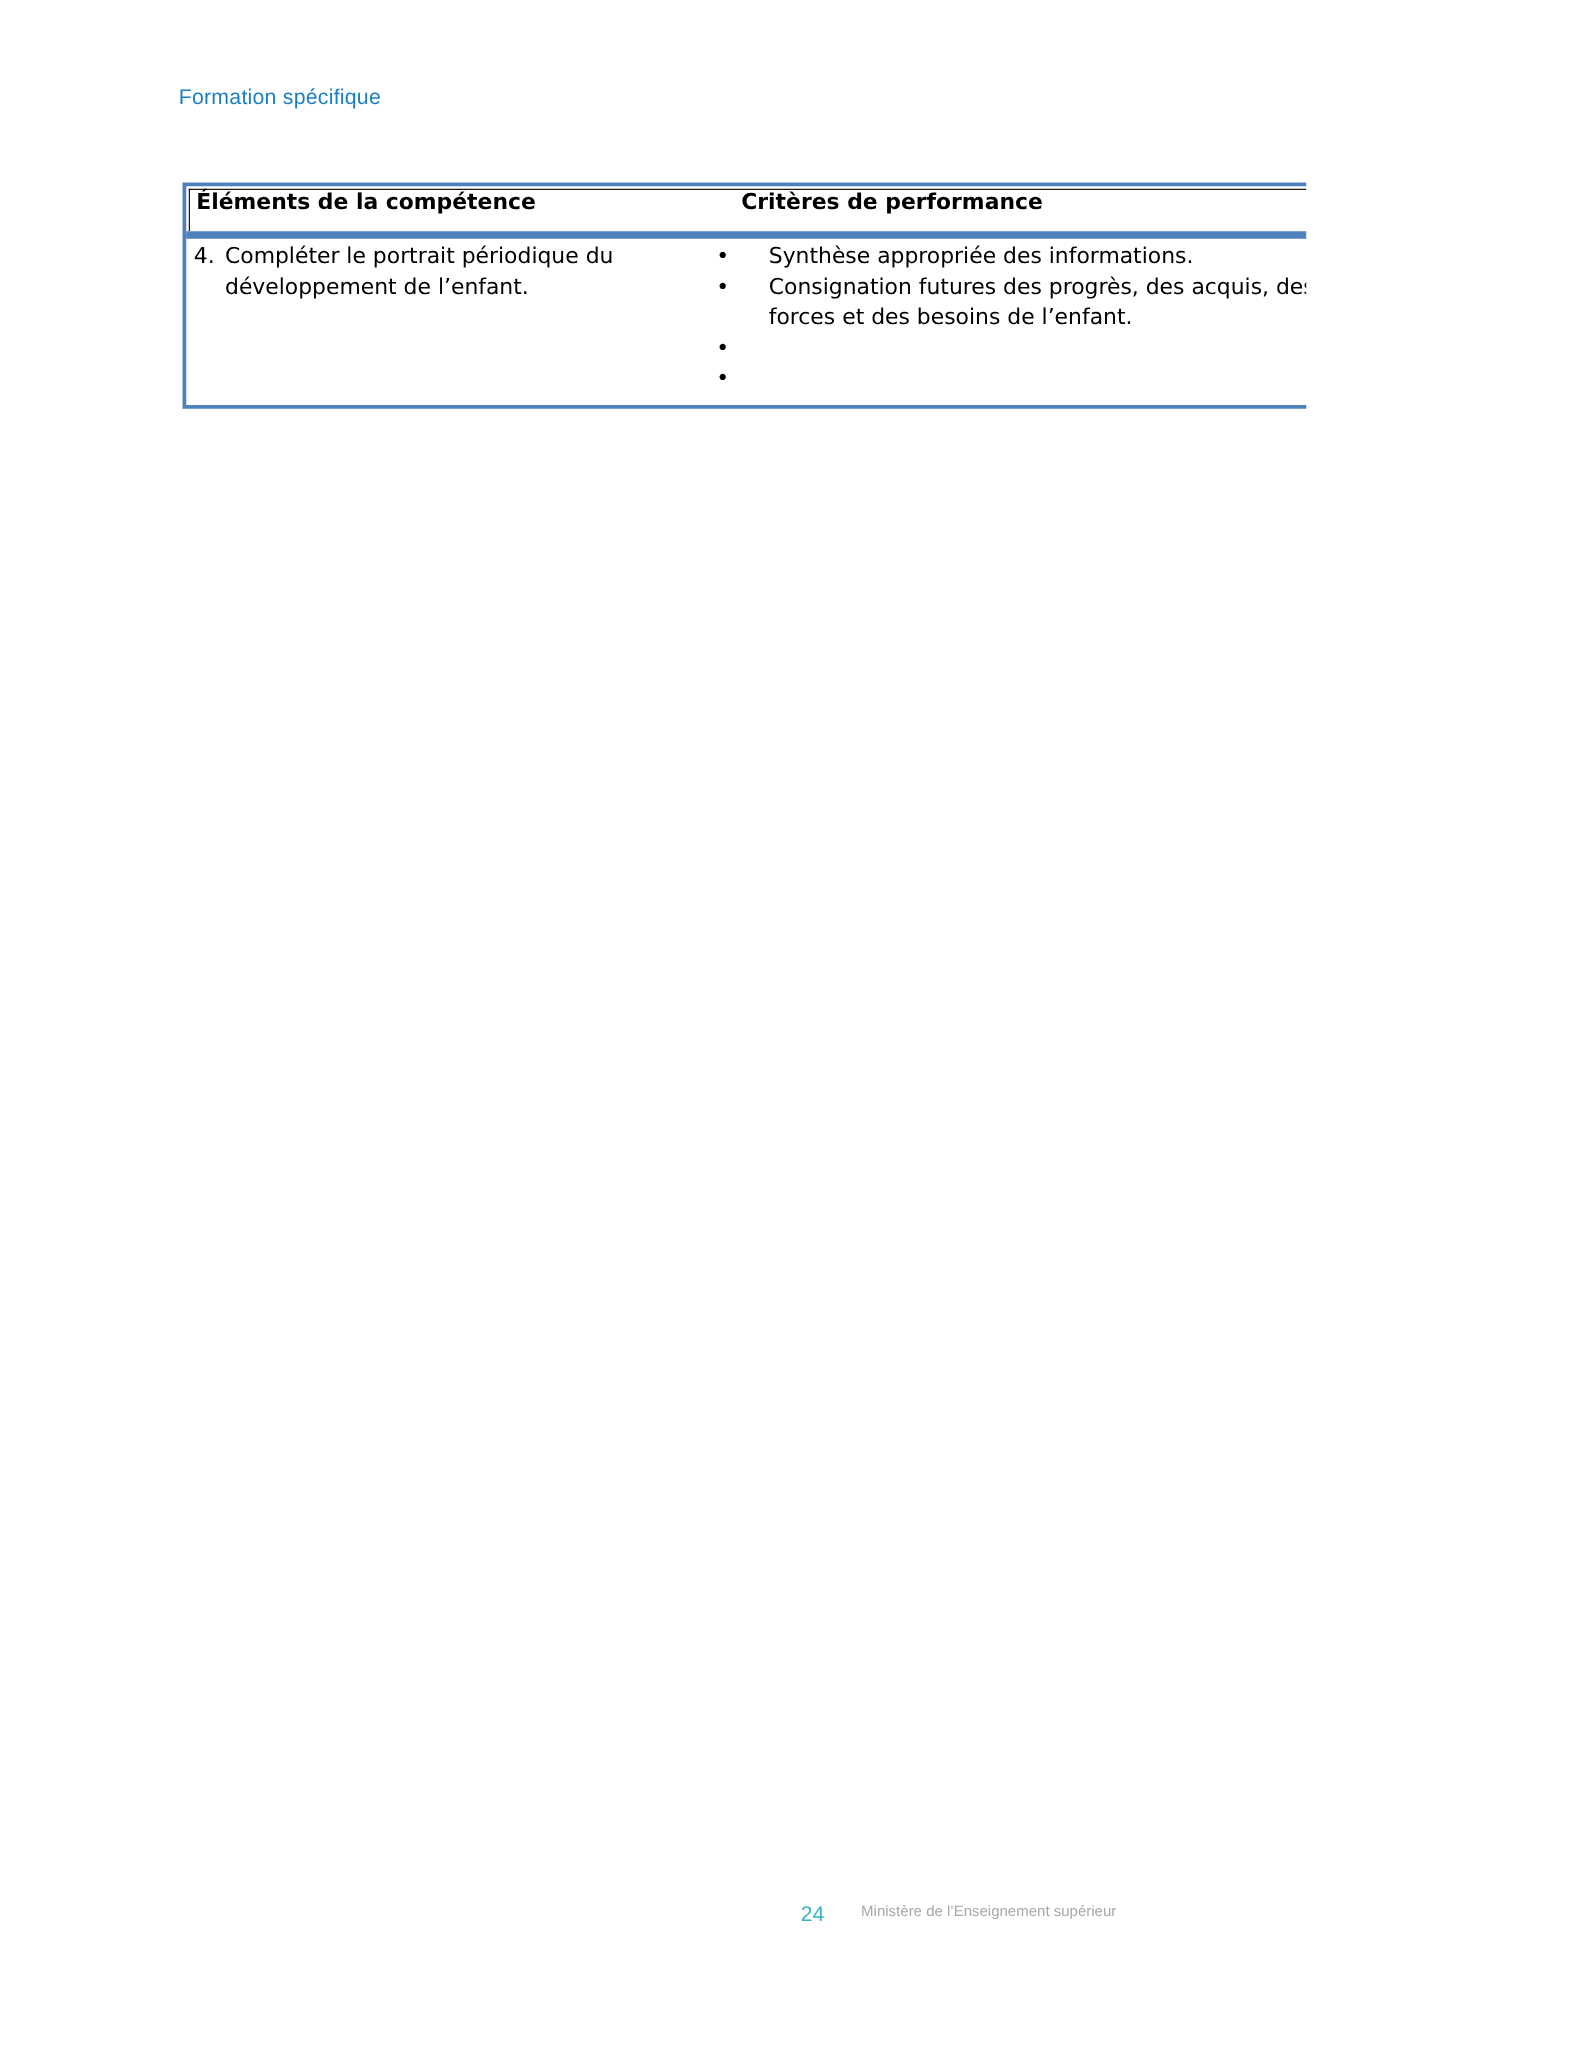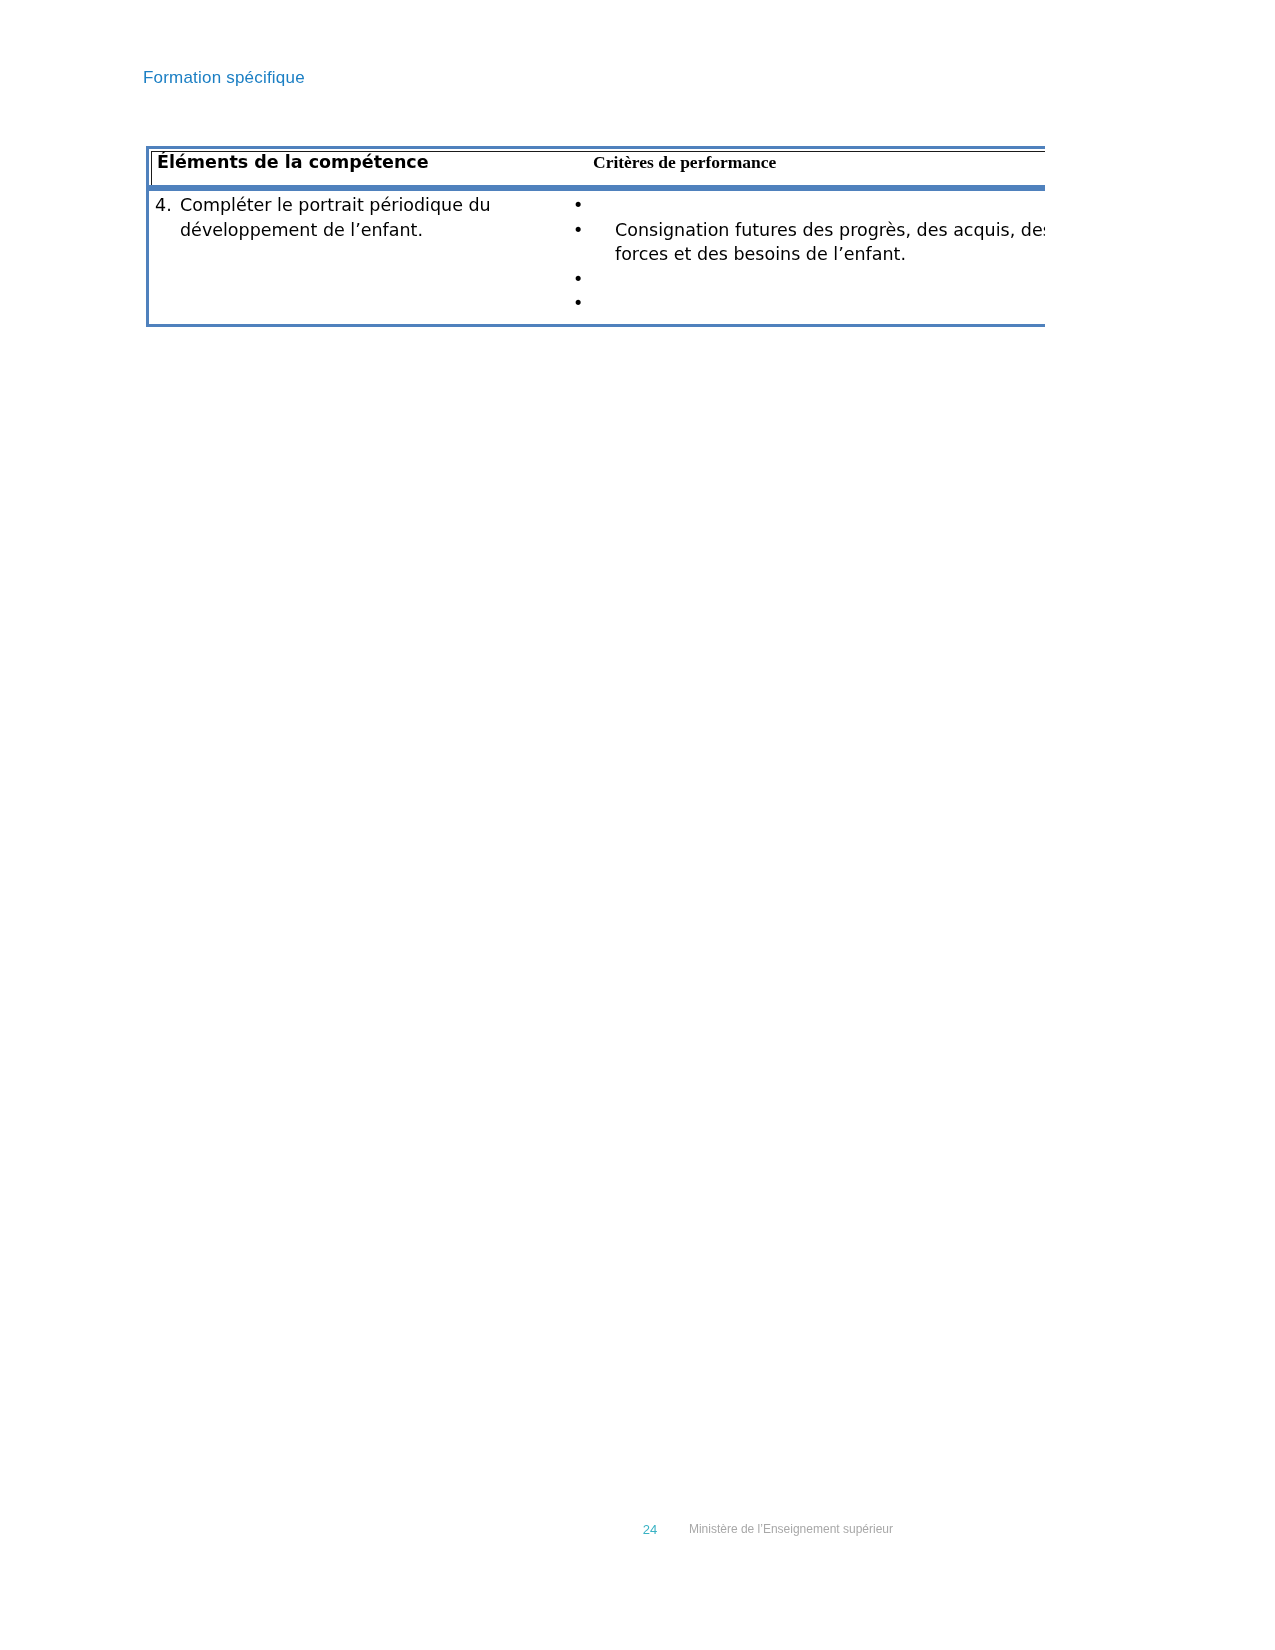--- a/index.html
+++ b/index.html
@@ -55,21 +55,20 @@
     color: #000000;
   }
   .th.col1 {
     width: 409px;
     flex: none;
     padding-left: 5px;
   }
   .th.col2 {
     flex: 1;
     padding-left: 32px;
-    font-family: Liberation Serif, serif;
   }
   .separator {
     height: 6px;
     background: var(--table-border-blue, #4F81BD);
   }
   .tbody {
     display: flex;
     padding-top: 2px;
     padding-bottom: 8px;
   }
@@ -112,21 +111,21 @@
     left: 0;
     top: 1522px;
     width: 100%;
     height: 26px;
     font-family: "Liberation Sans", sans-serif;
   }
   .footer .page-num {
     position: absolute;
     left: 650px;
     transform: translateX(-50%);
-    font-size: 13px;
+    font-size: 17px;
     color: var(--page-number-teal, #38B2C4);
   }
   .footer .ministry {
     position: absolute;
     right: 152px;
     font-size: 12px;
     color: var(--footer-gray, #A8A8A8);
   }
 </style>
 </head>
@@ -146,20 +145,21 @@
 
     <div class="tbody">
       <div class="td col1">
         <span class="num">4.</span>
         <span class="etext">Compléter le portrait périodique du développement de l’enfant.</span>
       </div>
       <div class="td col2">
         <ul class="criteria-list">
           <li>
             <span class="bullet">•</span>
+            <span class="ctext">Synthèse appropriée des informations.</span>
           </li>
           <li>
             <span class="bullet">•</span>
             <span class="ctext">Consignation futures des progrès, des acquis, des forces et des besoins de l’enfant.</span>
           </li>
           <li>
             <span class="bullet">•</span>
           </li>
           <li>
             <span class="bullet">•</span>

